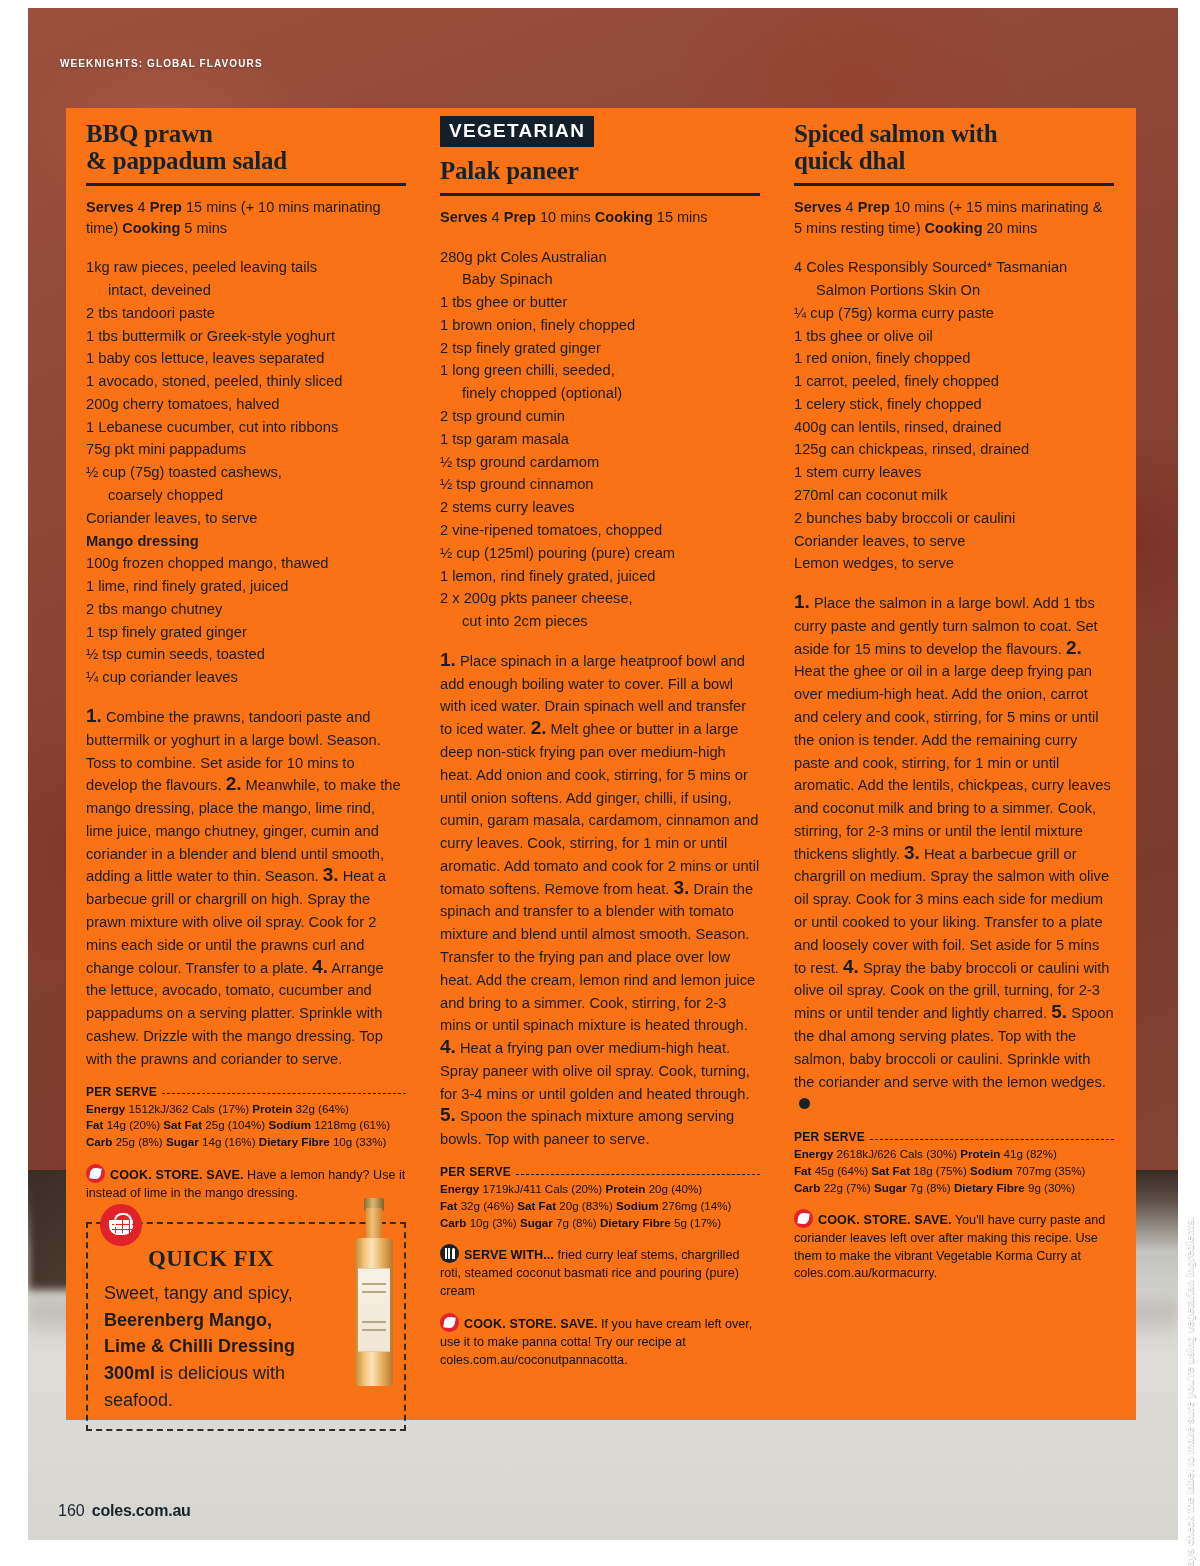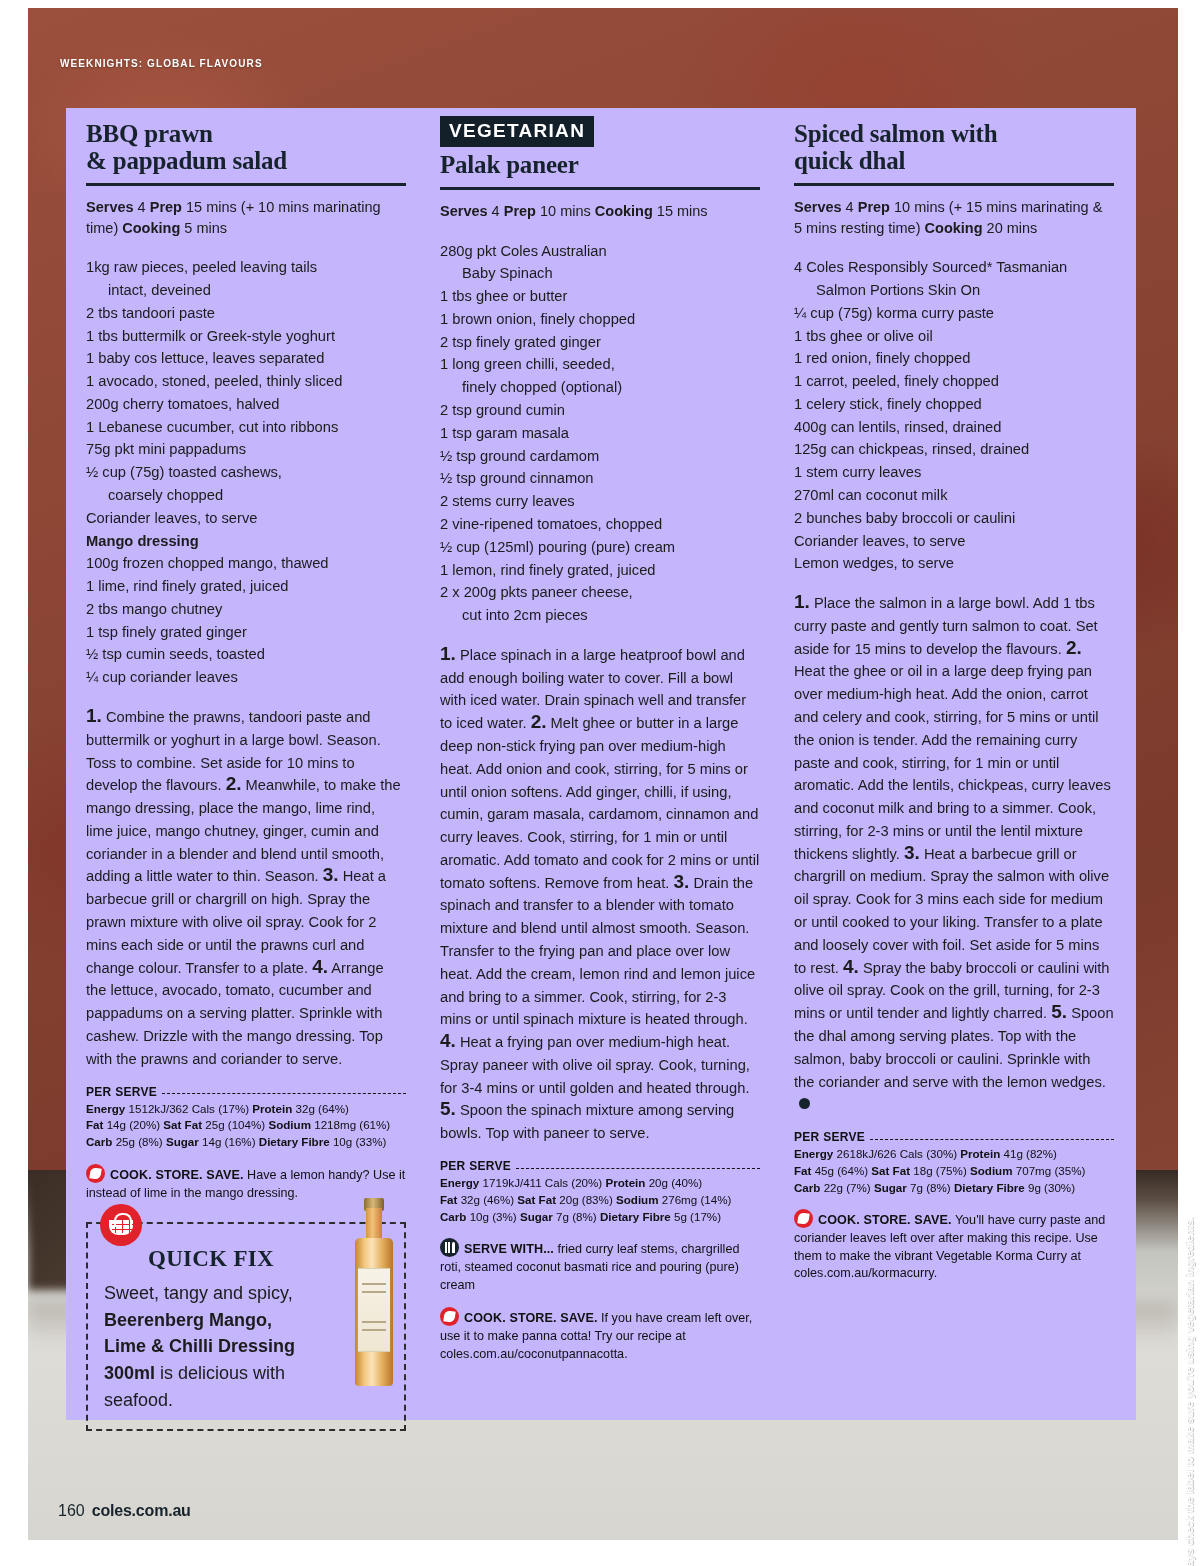--- a/index.html
+++ b/index.html
@@ -70,41 +70,42 @@
     letter-spacing: 1.1px;
     color: #ffffff;
     text-shadow: 0 1px 2px rgba(0,0,0,.35);
   }
 
   
   .panel {
     position: absolute;
     left: 66px; top: 108px;
     width: 1070px; height: 1312px;
-    background: #c4b5fd;
+    background: #f97316;
   }
 
   .columns {
     position: absolute;
     left: 20px; top: 12px;
     width: 1030px;
     display: flex;
     gap: 34px;
   }
   .col { width: 320px; position: relative; }
 
   
   .veg-badge {
     display: inline-block;
     background: #13202a;
     color: #ffffff;
     font-size: 19px;
     font-weight: bold;
     letter-spacing: 1.3px;
     padding: 4px 9px 5px 9px;
+    margin-bottom: 6px;
     transform: translateY(-4px);
   }
   .recipe-title {
     font-family: "Liberation Serif", serif;
     font-weight: bold;
     font-size: 25px;
     line-height: 1.08;
     color: #17232c;
     letter-spacing: -0.2px;
   }

